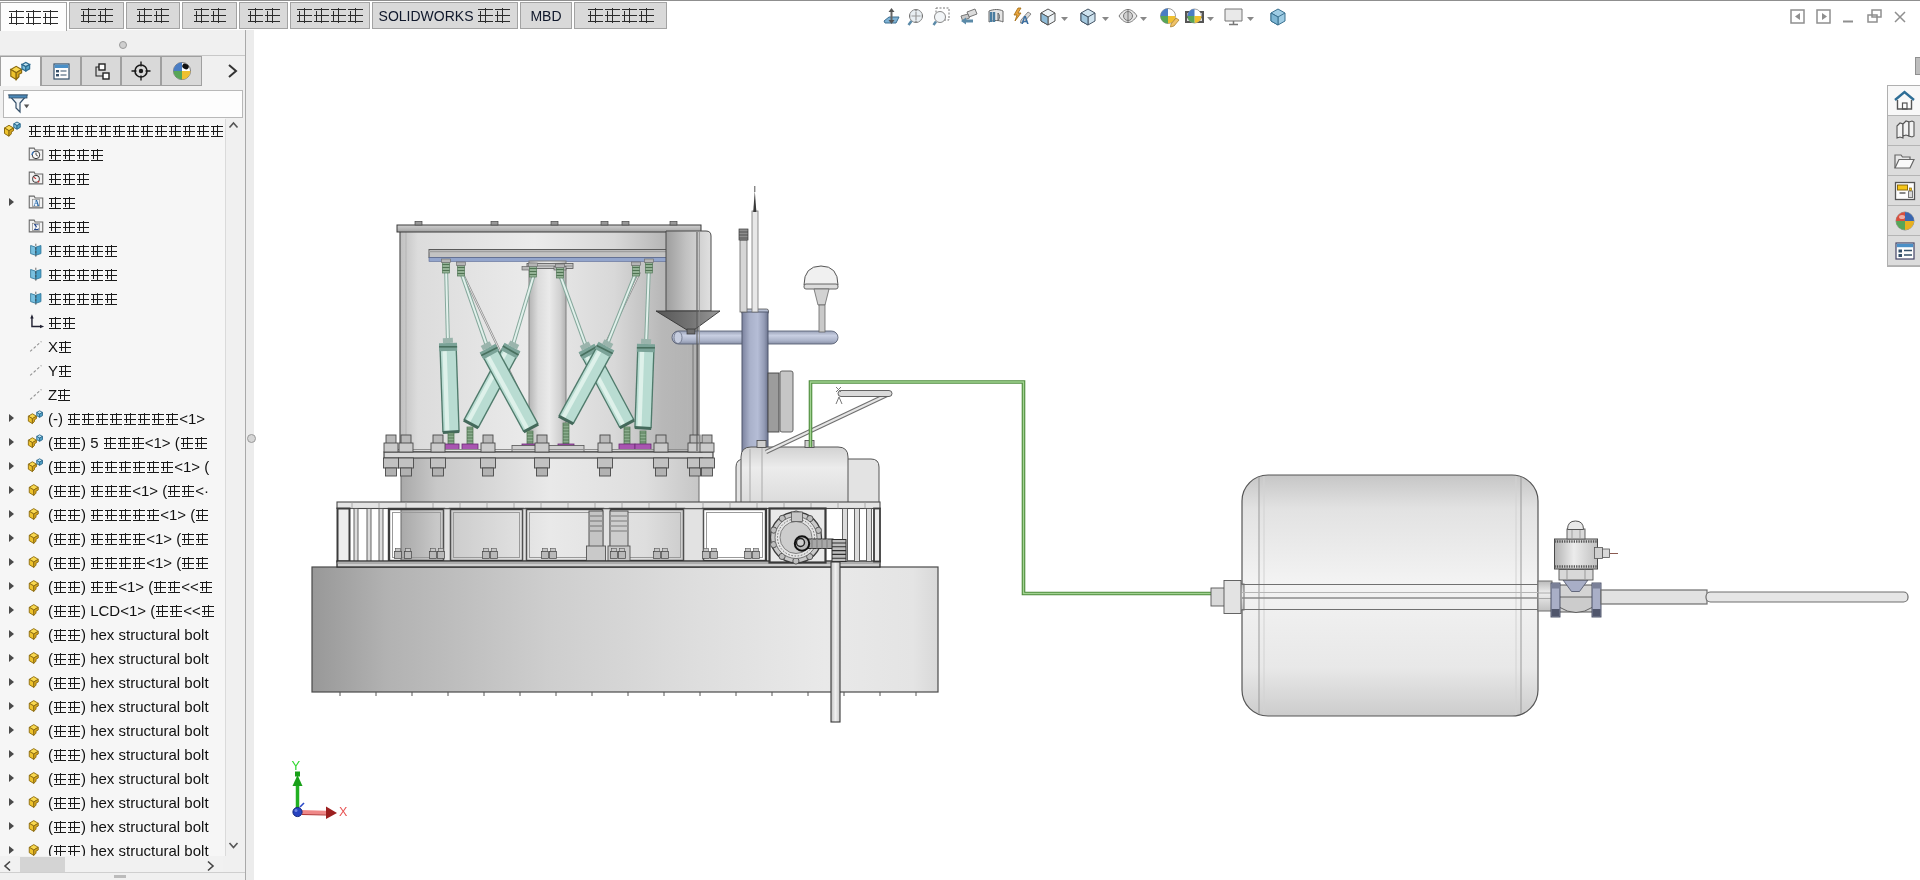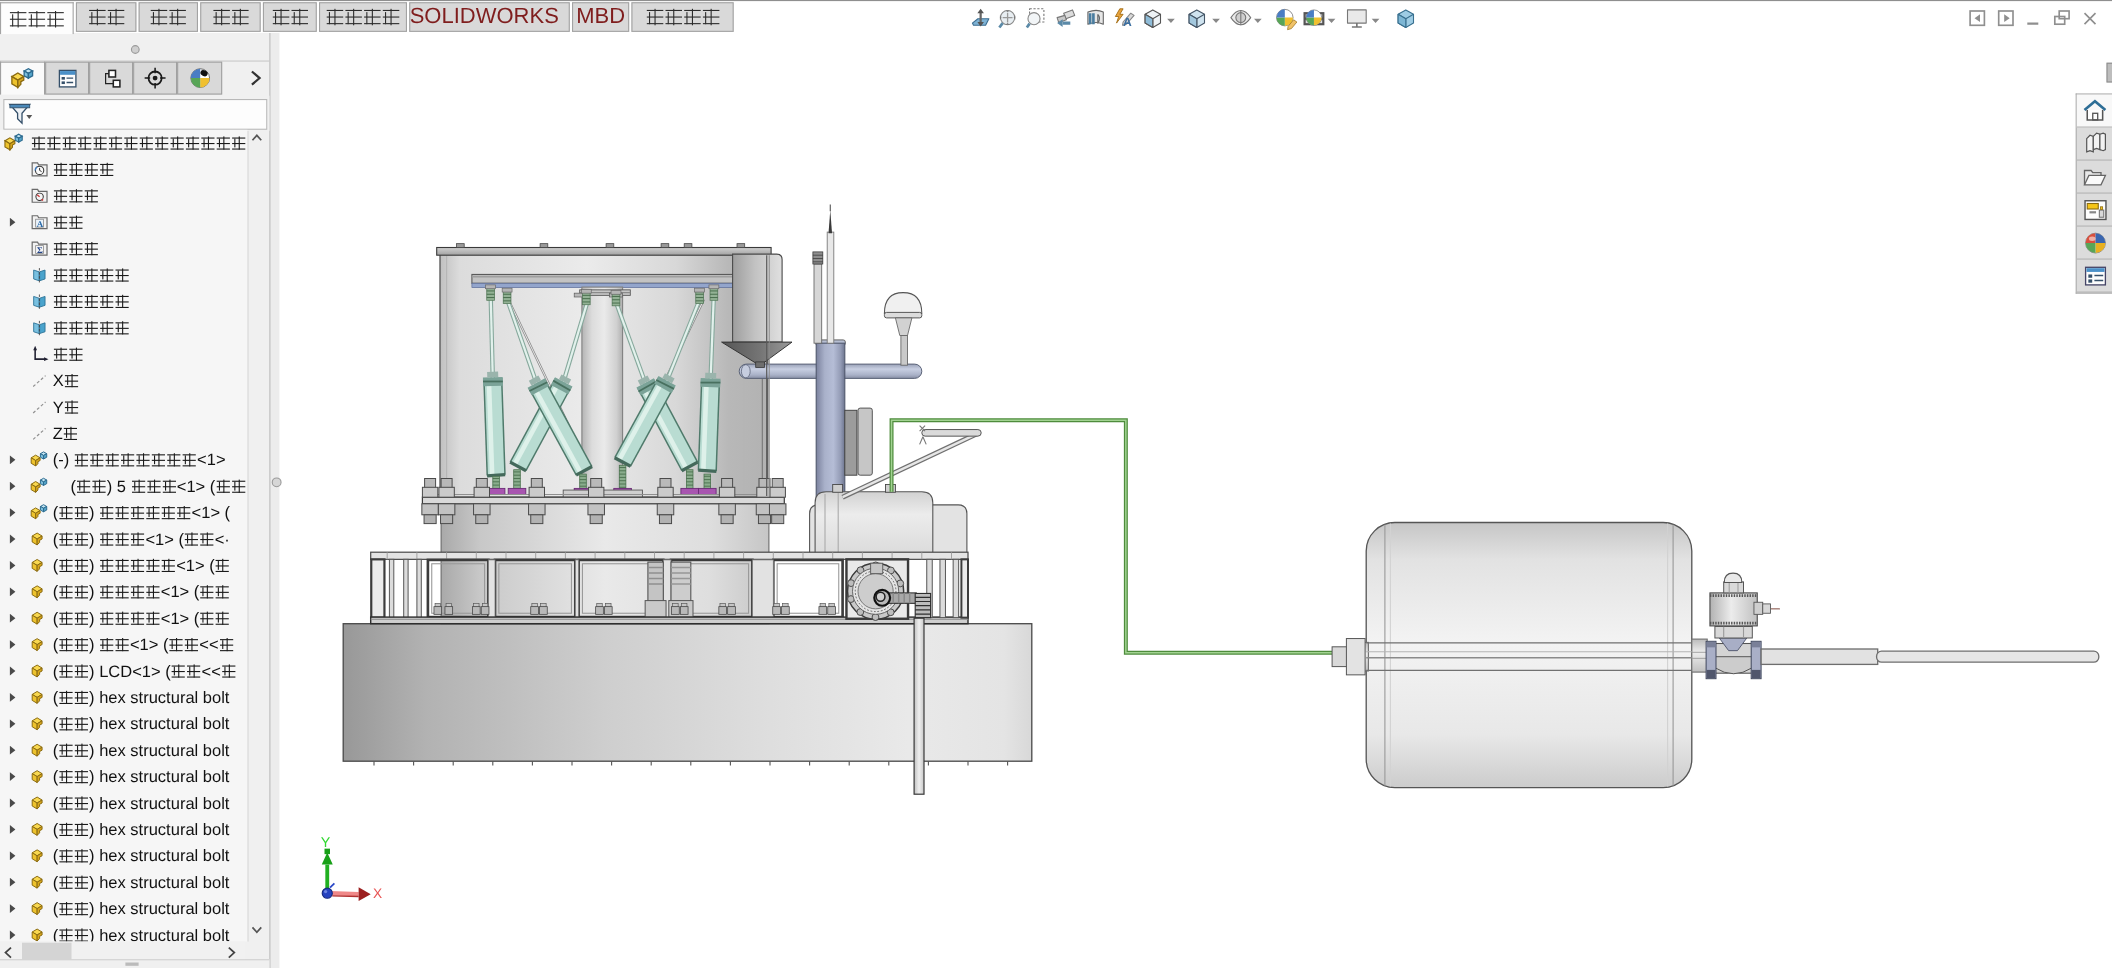--- a/index.html
+++ b/index.html
@@ -1,18 +1,18 @@
 <!DOCTYPE html>
 <html><head><meta charset="utf-8">
 <style>
 html,body{margin:0;padding:0}
 #root{position:relative;width:1920px;height:880px;background:#fff;font-family:"Liberation Sans",sans-serif;overflow:hidden}
 .abs{position:absolute}
 .tab{position:absolute;top:2px;height:27px;background:#d9d9d9;border:1px solid #a3a3a3;box-sizing:border-box;
- display:flex;align-items:center;justify-content:center;color:#7f1d1d;font-size:20px;white-space:nowrap}
+ display:flex;align-items:center;justify-content:center;color:#0f172a;font-size:14px;white-space:nowrap}
 .tab.act{background:#fdfdfd;border-bottom:none;height:29px;z-index:3}
 .cjt{display:inline-block;width:15px;height:15px;margin:0 1px;background-image:
  linear-gradient(#2b2b2b,#2b2b2b),linear-gradient(#2b2b2b,#2b2b2b),linear-gradient(#2b2b2b,#2b2b2b),
  linear-gradient(#2b2b2b,#2b2b2b),linear-gradient(#2b2b2b,#2b2b2b);
  background-repeat:no-repeat;
  background-size:15px 1.4px,15px 1.4px,15px 1.4px,1.4px 15px,1.4px 11px;
  background-position:0 1px,0 7px,0 13px,7px 0,2px 3px}
 .cj{display:inline-block;width:12px;height:12px;margin:0 1px;vertical-align:-1px;background-image:
  linear-gradient(#1a1a1a,#1a1a1a),linear-gradient(#1a1a1a,#1a1a1a),linear-gradient(#1a1a1a,#1a1a1a),
  linear-gradient(#1a1a1a,#1a1a1a),linear-gradient(#1a1a1a,#1a1a1a);
@@ -756,21 +756,21 @@
           <svg class="ticon" style="left:27px;top:3px" width="18" height="18" viewBox="0 0 20 20">
             <use href="#i-asm"></use>
           </svg>
           <span class="ttx" style="left:48px">(-) <i class="cj"></i><i class="cj"></i><i class="cj"></i><i class="cj"></i><i class="cj"></i><i class="cj"></i><i class="cj"></i><i class="cj"></i>&lt;1&gt;</span>
         </div>
 <div class="tr" style="top:312px">
           <s class="ar2" style="left:9px"></s>
           <svg class="ticon" style="left:27px;top:3px" width="18" height="18" viewBox="0 0 20 20">
             <use href="#i-asm"></use>
           </svg>
-          <span class="ttx" style="left:64px">(<i class="cj"></i><i class="cj"></i>) 5 <i class="cj"></i><i class="cj"></i><i class="cj"></i>&lt;1&gt; (<i class="cj"></i><i class="cj"></i></span>
+          <span class="ttx" style="left:48px">(<i class="cj"></i><i class="cj"></i>) 5 <i class="cj"></i><i class="cj"></i><i class="cj"></i>&lt;1&gt; (<i class="cj"></i><i class="cj"></i></span>
         </div>
 <div class="tr" style="top:336px">
           <s class="ar2" style="left:9px"></s>
           <svg class="ticon" style="left:27px;top:3px" width="18" height="18" viewBox="0 0 20 20">
             <use href="#i-asm"></use>
           </svg>
           <span class="ttx" style="left:48px">(<i class="cj"></i><i class="cj"></i>) <i class="cj"></i><i class="cj"></i><i class="cj"></i><i class="cj"></i><i class="cj"></i><i class="cj"></i>&lt;1&gt; (</span>
         </div>
 <div class="tr" style="top:360px">
           <s class="ar2" style="left:9px"></s>

